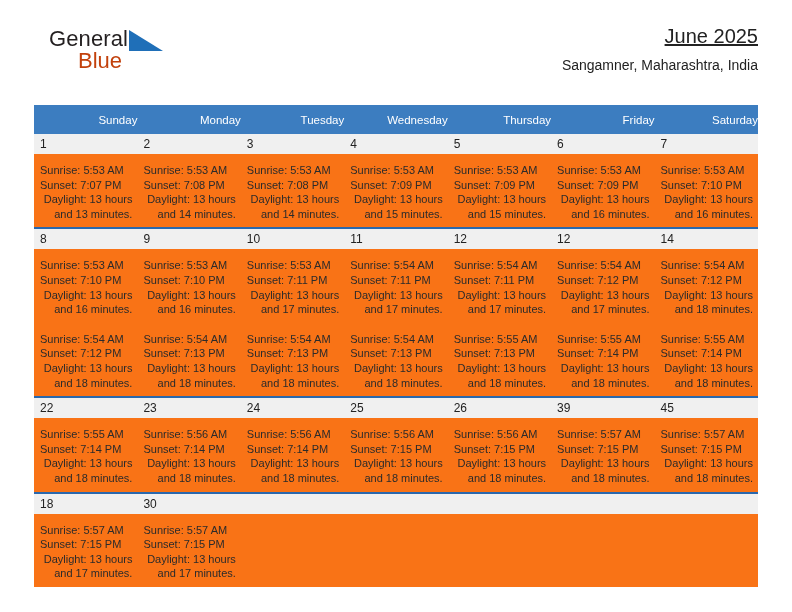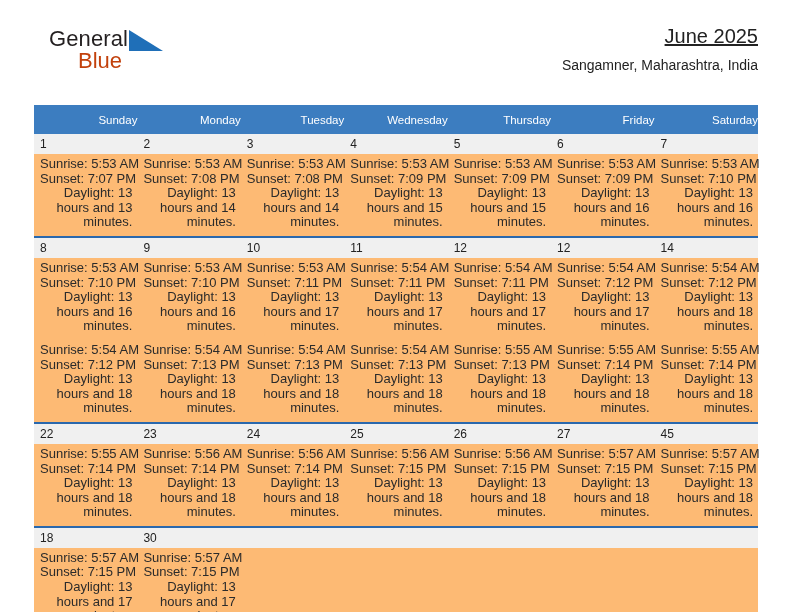--- a/index.html
+++ b/index.html
@@ -108,24 +108,24 @@
     font-size: 12px;
     color: #222222;
     padding: 3px 0 3px 6px;
     height: 13px;
     vertical-align: top;
   }
   .daynum-row.first-week td {
     border-top: none;
   }
   .detail-row td {
-    background: #fdba74;
+    background: #f97316;
     vertical-align: top;
-    padding: 3px 5px 6px 6px;
-    font-size: 13px;
+    padding: 9px 5px 6px 6px;
+    font-size: 11px;
     line-height: 14.6px;
     color: #2b2b2b;
   }
   .detail-line {
     white-space: nowrap;
   }
   .detail-daylight {
     white-space: normal;
     text-align: right;
   }
@@ -292,21 +292,21 @@
             <div class="detail-line">Sunset: 7:14 PM</div>
             <div class="detail-daylight">Daylight: 13 hours and 18 minutes.</div>
           </td>
         </tr>
         <tr class="daynum-row">
           <td>22</td>
           <td>23</td>
           <td>24</td>
           <td>25</td>
           <td>26</td>
-          <td>27</td>
+          <td>39</td>
           <td>45</td>
         </tr>
         <tr class="detail-row">
           <td>
             <div class="detail-line">Sunrise: 5:55 AM</div>
             <div class="detail-line">Sunset: 7:14 PM</div>
             <div class="detail-daylight">Daylight: 13 hours and 18 minutes.</div>
           </td>
           <td>
             <div class="detail-line">Sunrise: 5:56 AM</div>

